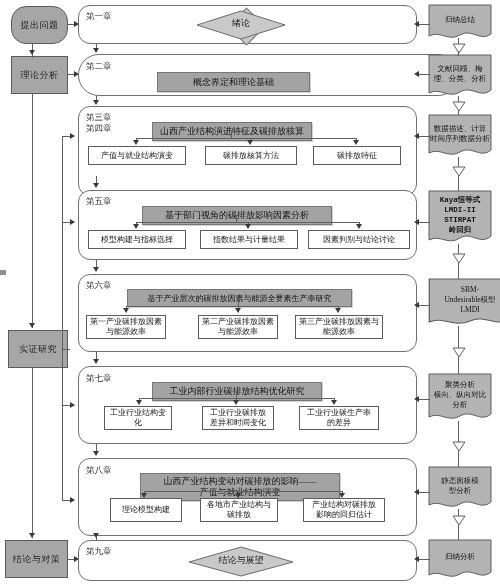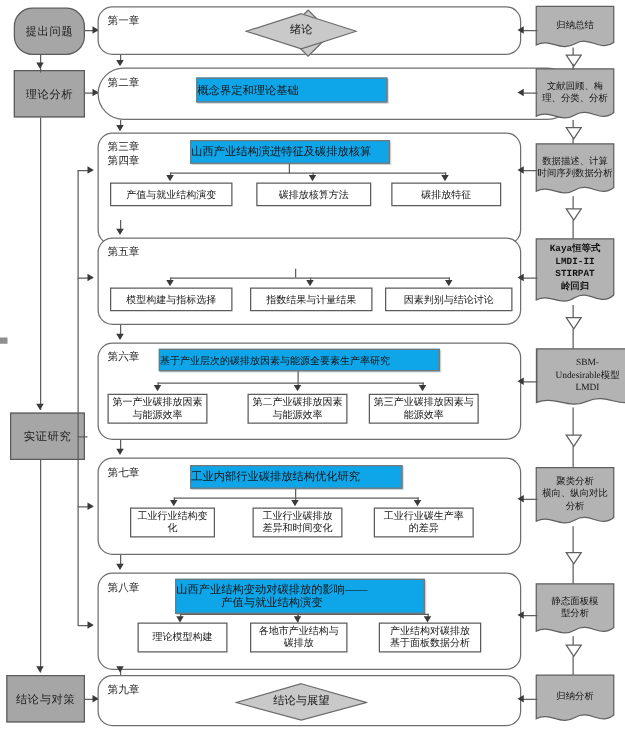--- a/index.html
+++ b/index.html
@@ -38,26 +38,27 @@
     position:absolute;
     font-size:8.5px;
     line-height:11px;
     color:#1c1c1c;
     white-space:pre-line;
     text-align:left;
   }
 
   
   .head{
-    background:#0ea5e9;
+    background:#a3a3a3;
     border:1px solid #777777;
-    display:flex;align-items:center;
+    display:flex;align-items:center;justify-content:center;
     font-size:9px;line-height:11px;color:#141414;
     text-align:center;white-space:pre-line;
     box-shadow:1px 1px 0 rgba(0,0,0,.18);
+    margin-top:10px;
   }
 
   
   .sub{
     background:#ffffff;
     border:1px solid #5c5c5c;
     display:flex;align-items:center;justify-content:center;
     font-size:8px;line-height:10px;color:#141414;
     text-align:center;white-space:pre-line;
     padding:0 2px;
@@ -185,20 +186,23 @@
   <div class="ln lnv" style="left:136px;top:138px;height:4px;"></div>
   <div class="arr arr-d" style="left:133px;top:140px;"></div>
   <div class="ln lnv" style="left:250px;top:138px;height:4px;"></div>
   <div class="arr arr-d" style="left:247px;top:140px;"></div>
   <div class="ln lnv" style="left:356px;top:138px;height:4px;"></div>
   <div class="arr arr-d" style="left:353px;top:140px;"></div>
 
   <div class="box chapter" style="left:78px;top:190px;width:339px;height:70px;">
     <div class="chap-label" style="left:7px;top:5px;">第五章</div>
   </div>
+  <div class="box head" style="left:142px;top:196px;width:190px;height:19px;">
+    <span>基于部门视角的碳排放影响因素分析</span>
+  </div>
   <div class="box sub" style="left:88px;top:230px;width:98px;height:19px;">
     <span>模型构建与指标选择</span>
   </div>
   <div class="box sub" style="left:200px;top:230px;width:98px;height:19px;">
     <span>指数结果与计量结果</span>
   </div>
   <div class="box sub" style="left:308px;top:230px;width:102px;height:19px;">
     <span>因素判别与结论讨论</span>
   </div>
   <div class="ln lnv" style="left:236px;top:215px;height:7px;"></div>
@@ -273,21 +277,21 @@
   </div>
   <div class="box sub" style="left:110px;top:498px;width:72px;height:24px;">
     <span>理论模型构建</span>
   </div>
   <div class="box sub" style="left:200px;top:498px;width:78px;height:24px;">
     <span>各地市产业结构与
 碳排放</span>
   </div>
   <div class="box sub" style="left:303px;top:498px;width:82px;height:24px;">
     <span>产业结构对碳排放
-基于面板数据分析</span>
+影响的回归估计</span>
   </div>
   <div class="ln lnv" style="left:238px;top:491px;height:7px;"></div>
   <div class="ln lnh" style="left:144px;top:491px;width:199px;"></div>
   <div class="ln lnv" style="left:144px;top:491px;height:4px;"></div>
   <div class="arr arr-d" style="left:141px;top:493px;"></div>
   <div class="ln lnv" style="left:238px;top:491px;height:4px;"></div>
   <div class="arr arr-d" style="left:235px;top:493px;"></div>
   <div class="ln lnv" style="left:342px;top:491px;height:4px;"></div>
   <div class="arr arr-d" style="left:339px;top:493px;"></div>
 

